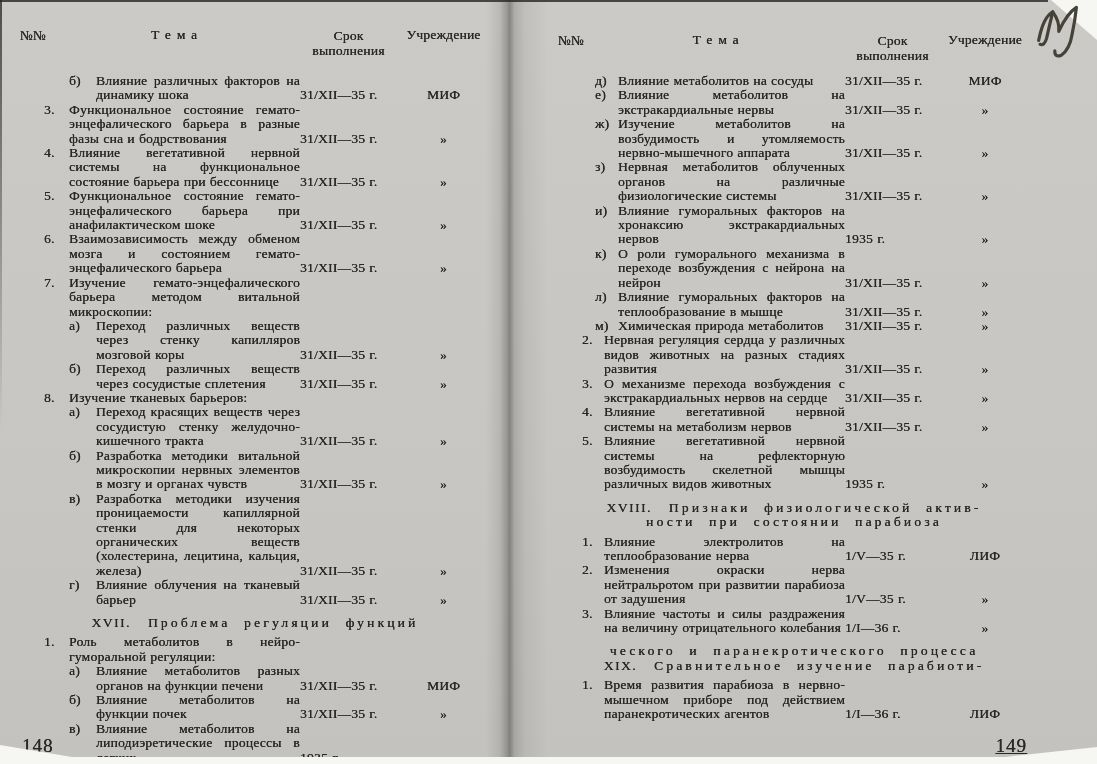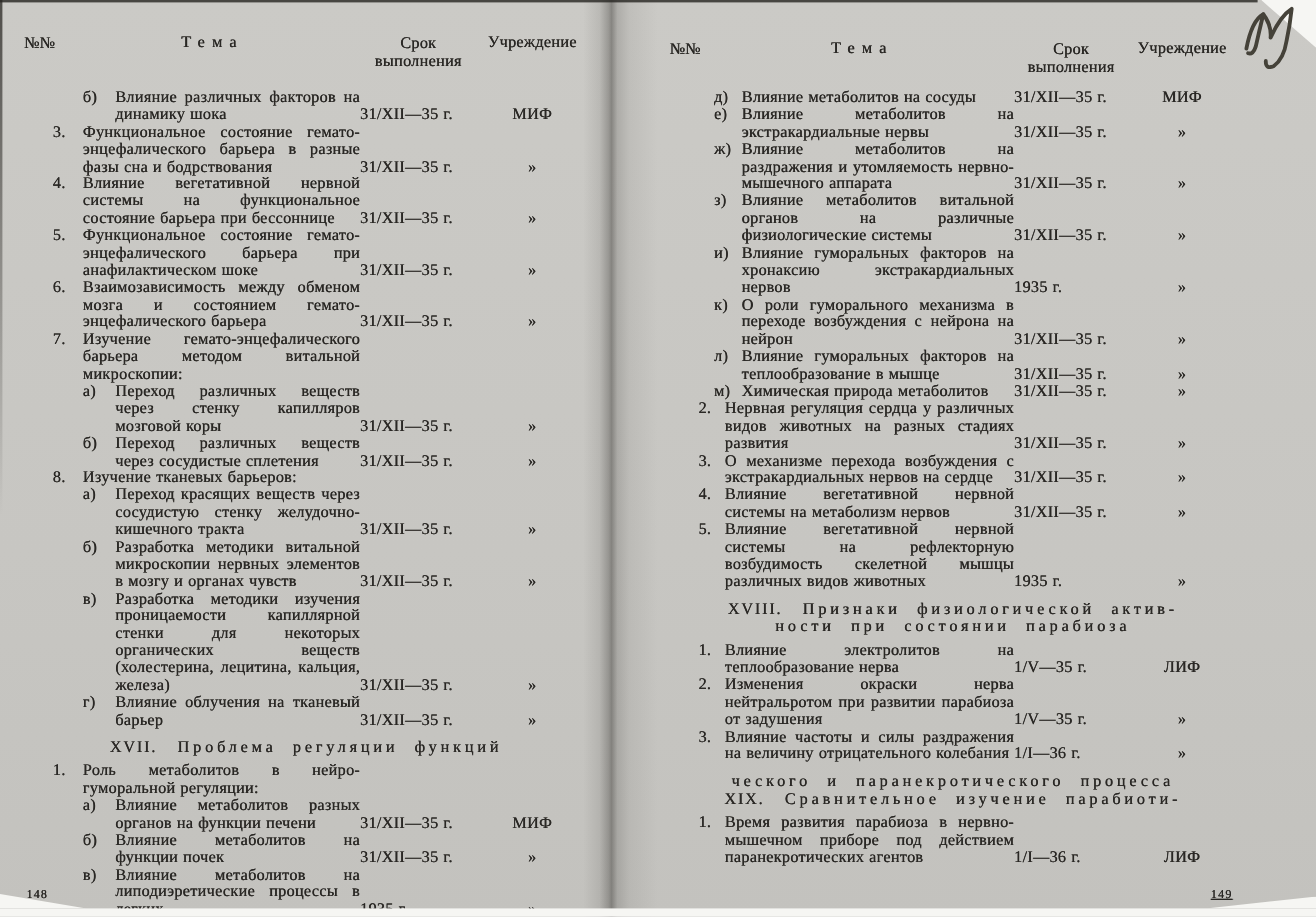--- a/index.html
+++ b/index.html
@@ -35,21 +35,21 @@
   .page-right .lvl-1 .topic{padding-left:36px;text-indent:-23px;}
   .page-right .lvl-1 .num{width:23px;}
   .term{text-align:left;white-space:nowrap;padding-right:6px;}
   .inst{text-align:center;white-space:nowrap;}
   
   .row-section{text-align:center;margin:9px 0 5px;}
   .sec-line{display:block;}
   .roman{letter-spacing:1.5px;margin-right:17px;}
   .spaced{letter-spacing:3.2px;word-spacing:7px;}
   
-  .pagenum{position:absolute;bottom:11px;font-size:10px;letter-spacing:1px;text-align:center;}
+  .pagenum{position:absolute;bottom:11px;font-size:19px;letter-spacing:1px;text-align:center;}
   .page-left .pagenum{left:22px;}
   .page-right .pagenum{right:70px;text-decoration:underline;}
   
   .gutter{position:absolute;left:486px;top:0;width:62px;height:764px;pointer-events:none;
     background:linear-gradient(to right,rgba(40,38,34,0) 0%,rgba(40,38,34,.10) 22%,
       rgba(40,38,34,.30) 34%,rgba(40,38,34,.42) 38%,rgba(40,38,34,.18) 46%,
       rgba(40,38,34,.07) 62%,rgba(40,38,34,0) 100%);}
   .edge-top{position:absolute;top:0;left:0;width:1048px;height:2px;background:rgba(38,36,32,.8);}
   .edge-left{position:absolute;top:0;left:0;width:2px;height:430px;
     background:linear-gradient(rgba(38,36,32,.75),rgba(38,36,32,0));}
@@ -220,27 +220,27 @@
           <div class="inst">МИФ</div>
         </div>
 
         <div class="row lvl-1">
           <div class="topic"><span class="num">е)</span><span>Влияние метаболитов на экстракардиальные нервы</span></div>
           <div class="term">31/XII—35 г.</div>
           <div class="inst">»</div>
         </div>
 
         <div class="row lvl-1">
-          <div class="topic"><span class="num">ж)</span><span>Влияние метаболитов на раздражения и утомляемость нервно-мышечного аппарата</span></div>
-          <div class="term">31/XII—35 г.</div>
-          <div class="inst">»</div>
-        </div>
-
-        <div class="row lvl-1">
-          <div class="topic"><span class="num">з)</span><span>Влияние метаболитов витальной органов на различные физиологические системы</span></div>
+          <div class="topic"><span class="num">ж)</span><span>Изучение метаболитов на возбудимость и утомляемость нервно-мышечного аппарата</span></div>
+          <div class="term">31/XII—35 г.</div>
+          <div class="inst">»</div>
+        </div>
+
+        <div class="row lvl-1">
+          <div class="topic"><span class="num">з)</span><span>Нервная метаболитов облученных органов на различные физиологические системы</span></div>
           <div class="term">31/XII—35 г.</div>
           <div class="inst">»</div>
         </div>
 
         <div class="row lvl-1">
           <div class="topic"><span class="num">и)</span><span>Влияние гуморальных факторов на хронаксию экстракардиальных нервов</span></div>
           <div class="term">1935 г.</div>
           <div class="inst">»</div>
         </div>
 

